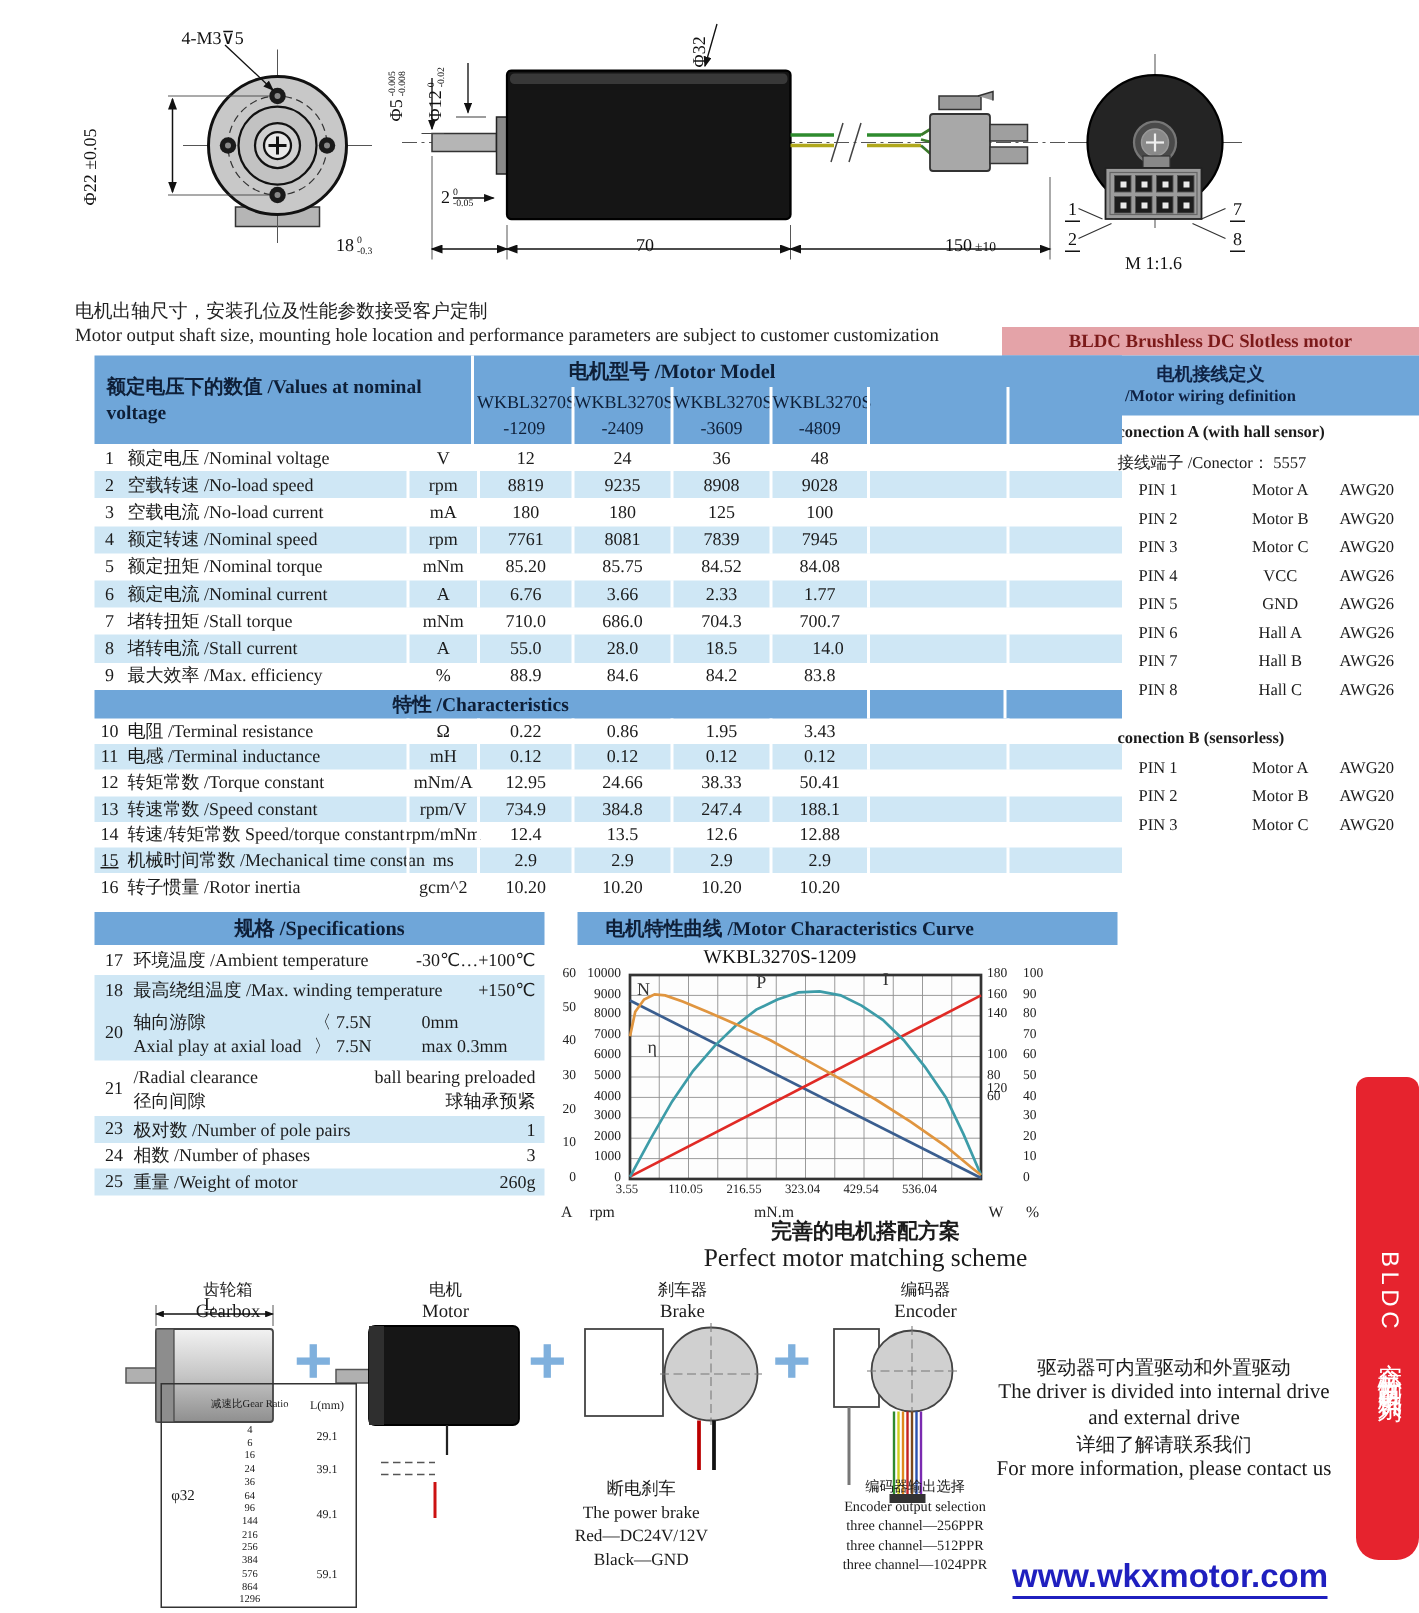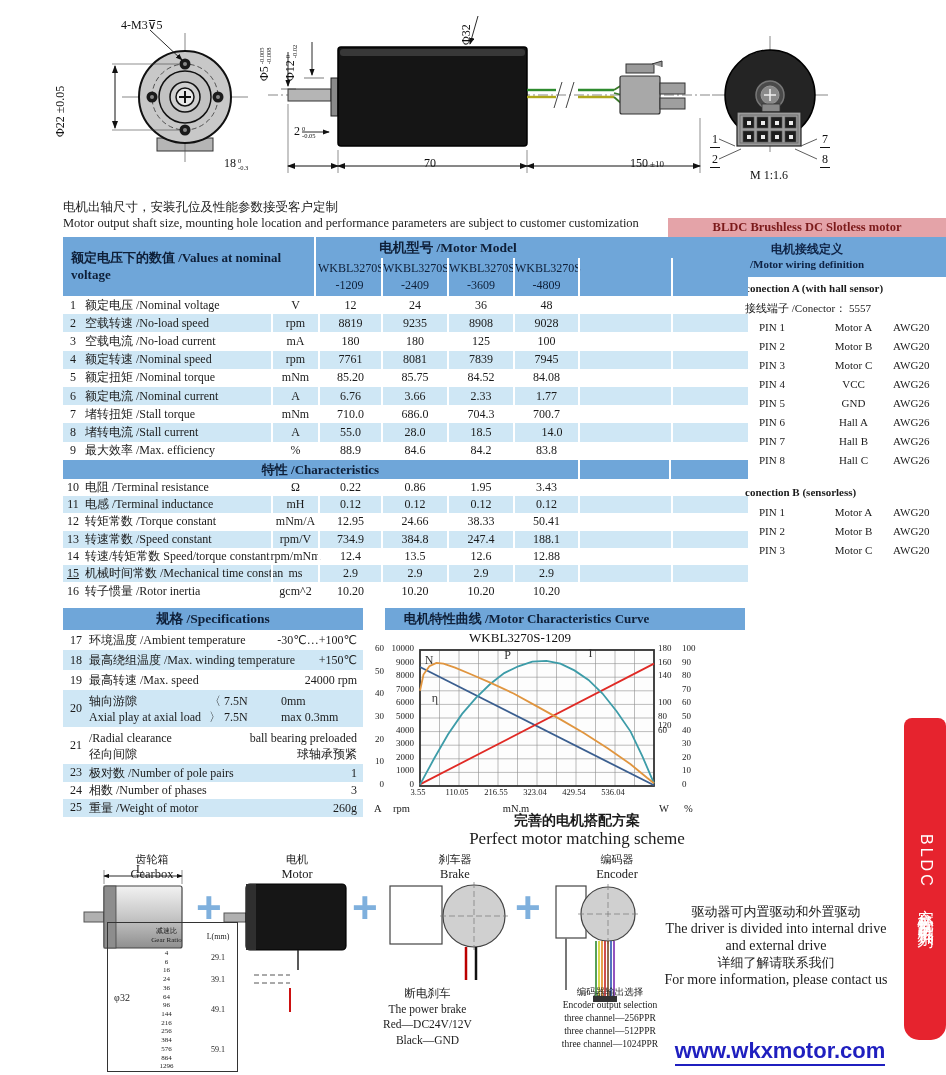--- a/index.html
+++ b/index.html
@@ -9,21 +9,21 @@
   .blue{background:#6fa6d9;}
   .stripe{background:#cfe7f5 !important;}
   .navy{color:#0e1f38;}
   
   .dlabel{position:absolute;font-size:12px;white-space:nowrap;display:flex;align-items:center;gap:2px;color:#111;}
   .dlabel.rot{transform:rotate(-90deg);transform-origin:left bottom;}
   .dlabel.und span.main{border-bottom:1px solid #111;padding:0 2px;}
   .dlabel .tol{display:inline-flex;flex-direction:column;font-size:6.5px;line-height:7px;}
   .dlabel .tail{font-size:9px;}
   
-  .note{position:absolute;left:63px;font-size:12.5px;color:#222;white-space:nowrap;}
+  .note{position:absolute;left:50px;font-size:12.5px;color:#222;white-space:nowrap;}
   
   #pink-tag{left:668px;top:218px;width:278px;height:19px;background:#e4a3a8;color:#7b1a1a;
             font-weight:bold;font-size:12.5px;text-align:center;line-height:19px;}
   #wiring-title{left:668px;top:237px;width:278px;height:40px;text-align:center;color:#0e2244;font-weight:bold;}
   #wiring-title .l1{font-size:12px;padding-top:4px;}
   #wiring-title .l2{font-size:11px;}
   .conn-h{position:absolute;left:745px;font-size:11px;font-weight:bold;white-space:nowrap;}
   .conn-t{position:absolute;left:745px;font-size:11px;white-space:nowrap;}
   .pin-row{display:flex;height:18.9px;align-items:center;font-size:11px;}
   .pin-row .p{width:55px;text-align:left;padding-left:14px;}
@@ -564,29 +564,20 @@
         </div>
         <div class="sp-row stripe" style="height: 20px;">
           <div class="sp-no">18</div>
           <div class="sp-body">
             <div class="sp-line">
               <div class="sp-seg grow">最高绕组温度  /Max. winding temperature</div>
               <div class="sp-val">+150℃</div>
             </div>
           </div>
         </div>
-        <div class="sp-row" style="height: 20px;">
-          <div class="sp-no">19</div>
-          <div class="sp-body">
-            <div class="sp-line">
-              <div class="sp-seg grow">最高转速  /Max. speed</div>
-              <div class="sp-val">24000 rpm</div>
-            </div>
-          </div>
-        </div>
         <div class="sp-row stripe" style="height: 37px;">
           <div class="sp-no">20</div>
           <div class="sp-body">
             <div class="sp-line">
               <div class="sp-seg s0">轴向游隙</div>
               <div class="sp-seg s1">〈   7.5N</div>
               <div class="sp-seg s2">0mm</div>
             </div>
             <div class="sp-line">
               <div class="sp-seg s0">Axial play at axial load</div>
@@ -801,21 +792,21 @@
     </g>
     <rect x="593" y="156" width="24" height="6" fill="#333"></rect>
   </svg>
 
   <span class="plus" style="left:196px;top:888px">+</span>
   <span class="plus" style="left:352px;top:888px">+</span>
   <span class="plus" style="left:515px;top:888px">+</span>
 
   <div class="abs" id="gear-table">
       <div class="cellb" style="left: 0px; top: 0px; width: 28px; height: 148px; font-size: 10px; border-width: 0px; position: absolute; border-style: solid;">φ32</div>
-      <div class="cellb" style="left: 28px; top: 0px; width: 61px; height: 26px; border-width: 0px; flex-direction: column; line-height: 9px; position: absolute; border-style: solid;">
+      <div class="cellb" style="left: 28px; top: 0px; width: 61px; height: 26px; border-width: 0px; flex-direction: row; line-height: 9px; position: absolute; border-style: solid;">
         <div>减速比</div>
         <div>Gear Ratio</div>
       </div>
       <div class="cellb" style="left: 90px; top: 0px; width: 40px; height: 26px; font-size: 8px; border-width: 0px; position: absolute; border-style: solid;">L(mm)</div>
       <div class="cellb" style="left: 28px; top: 26px; width: 61px; height: 8.71429px; line-height: 8.71429px; border-width: 0px; position: absolute; border-style: solid;">4</div>
       <div class="cellb" style="left: 28px; top: 34.7143px; width: 61px; height: 8.71429px; line-height: 8.71429px; border-width: 0px; position: absolute; border-style: solid;">6</div>
       <div class="cellb" style="left: 28px; top: 43.4286px; width: 61px; height: 8.71429px; line-height: 8.71429px; border-width: 0px; position: absolute; border-style: solid;">16</div>
       <div class="cellb" style="left: 28px; top: 52.1429px; width: 61px; height: 8.71429px; line-height: 8.71429px; border-width: 0px; position: absolute; border-style: solid;">24</div>
       <div class="cellb" style="left: 28px; top: 60.8571px; width: 61px; height: 8.71429px; line-height: 8.71429px; border-width: 0px; position: absolute; border-style: solid;">36</div>
       <div class="cellb" style="left: 28px; top: 69.5714px; width: 61px; height: 8.71429px; line-height: 8.71429px; border-width: 0px; position: absolute; border-style: solid;">64</div>

